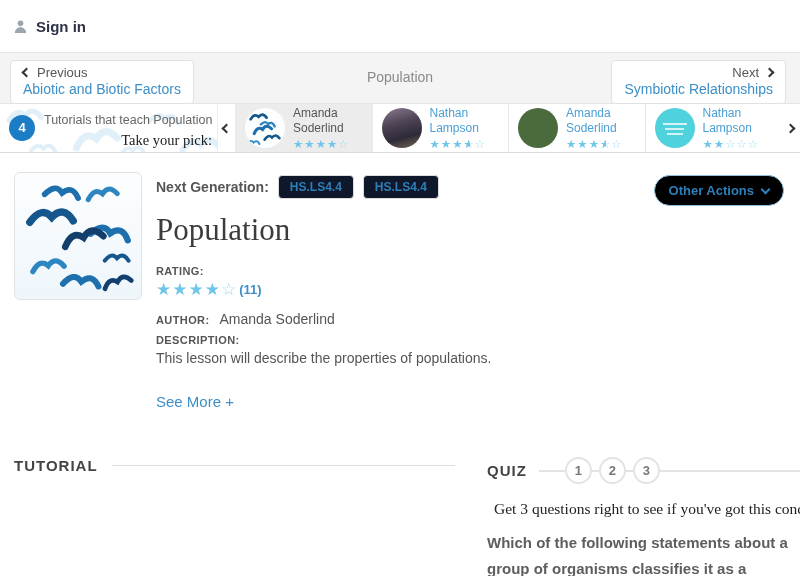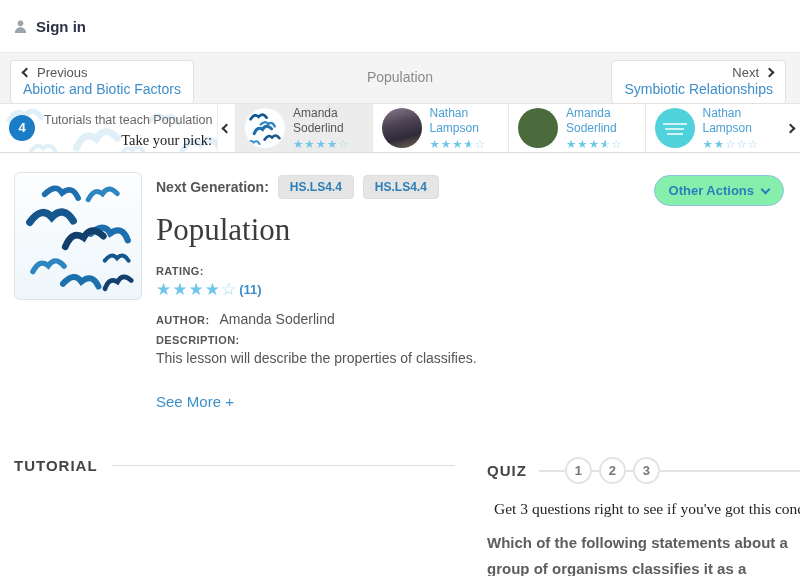--- a/index.html
+++ b/index.html
@@ -73,37 +73,37 @@
 
   
   .main { padding:19px 14px 0; }
   .lesson-row { display:flex; gap:14px; position:relative; }
   .thumb { width:128px; height:128px; flex:0 0 128px; border:1px solid #dfe3e6; border-radius:6px;
     overflow:hidden; background:linear-gradient(180deg,#fdfeff 0%,#eef6fb 100%); }
   .thumb svg { width:100%; height:100%; }
   .lesson-info { flex:1; padding-top:3px; }
   .std-row { display:flex; align-items:center; gap:9px; }
   .std-label { font-size:14px; font-weight:bold; color:#555; }
-  .std-badge { border:1px solid #ddd; border-radius:4px; background:#e5e5e5; padding:4px 11px;
+  .std-badge { border:1px solid #ddd; border-radius:4px; background:#0f172a; padding:4px 11px;
     font-size:12px; font-weight:bold; color:#2d7fb8; cursor:pointer; }
   .lesson-title { font-family:"Liberation Serif", serif; font-size:31px; color:#3c3c3c;
     margin-top:13px; }
   .meta-label { font-size:11px; font-weight:bold; color:#555; letter-spacing:.4px; }
   .rating-block { margin-top:17px; }
   .rating-line { display:flex; align-items:center; margin-top:2px; }
   .rating-line .st { font-size:17px; letter-spacing:1px; }
   .rating-count { font-size:13px; font-weight:bold; color:#3d8fc9; margin-left:2px; }
   .author-line { margin-top:11px; display:flex; align-items:baseline; gap:10px; }
   .author-name { font-size:14px; color:#555; }
   .desc-label { margin-top:7px; }
   .desc-text { font-size:14px; color:#555; margin-top:4px; }
   .see-more { display:inline-block; margin-top:27px; font-size:15px; color:#3d8fc9;
     cursor:pointer; text-decoration:none; }
   .other-actions { position:absolute; right:2px; top:3px; display:flex; align-items:center;
-    gap:8px; border:1px solid #8fc0e0; border-radius:16px; background:#86efac; padding:7px 14px;
+    gap:8px; border:1px solid #8fc0e0; border-radius:16px; background:#000000; padding:7px 14px;
     font-size:13px; font-weight:bold; color:#2d7fb8; cursor:pointer; }
 
   
   .bottom { display:flex; gap:32px; padding:0 14px; margin-top:46px; }
   .col-left { width:441px; flex:0 0 441px; }
   .col-right { flex:1; }
   .sec-head { display:flex; align-items:center; }
   .sec-title { font-size:15px; font-weight:bold; color:#444; letter-spacing:1px; }
   .sec-line { flex:1; height:1px; background:#ddd; margin-left:14px; }
   .steps { display:flex; align-items:center; margin-left:12px; flex:1; }
@@ -275,21 +275,21 @@
           <a class="rating-count">(11)</a>
         </div>
       </div>
 
       <div class="author-line">
         <span class="meta-label">AUTHOR:</span>
         <span class="author-name">Amanda Soderlind</span>
       </div>
 
       <div class="meta-label desc-label">DESCRIPTION:</div>
-      <div class="desc-text">This lesson will describe the properties of classifies.</div>
+      <div class="desc-text">This lesson will describe the properties of populations.</div>
 
       <a class="see-more">See More +</a>
     </div>
 
     <button class="other-actions">
       <span>Other Actions</span>
       <span class="chev chev-down"></span>
     </button>
   </div>
 </div>

